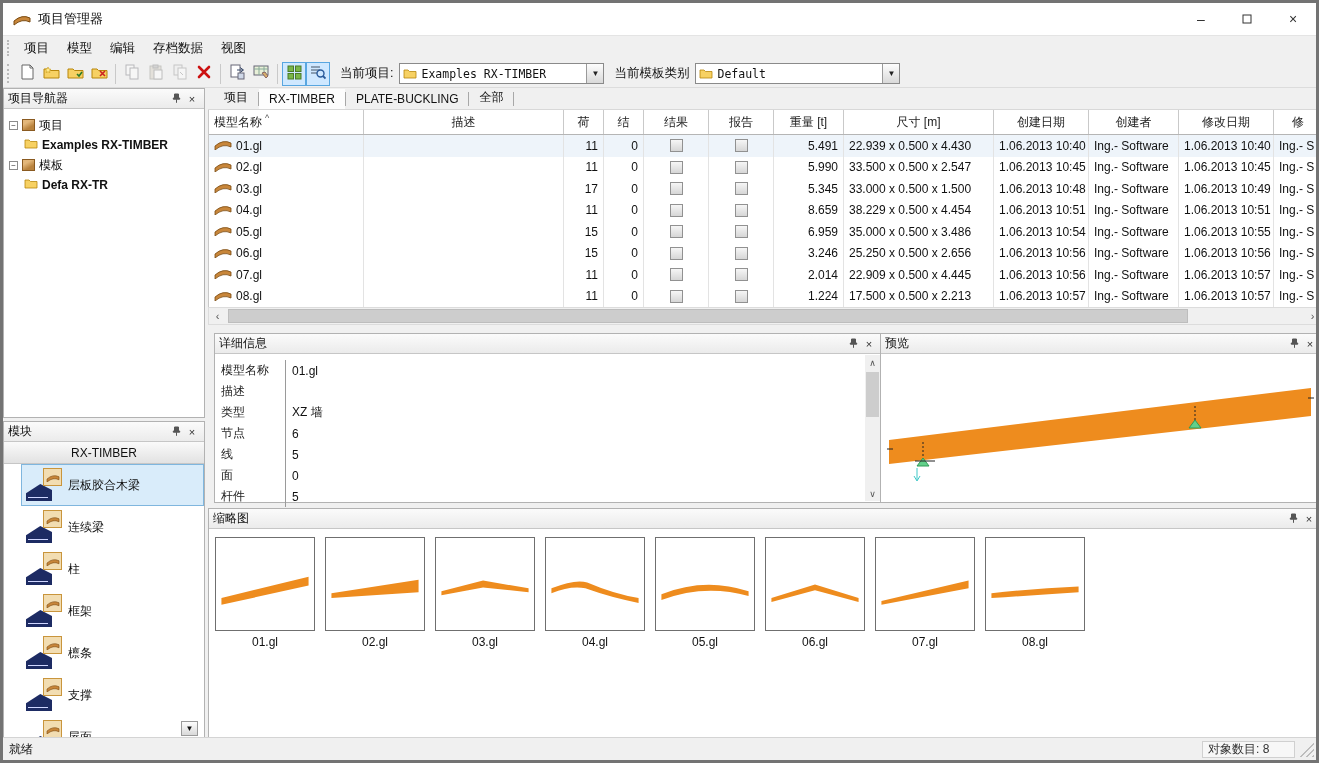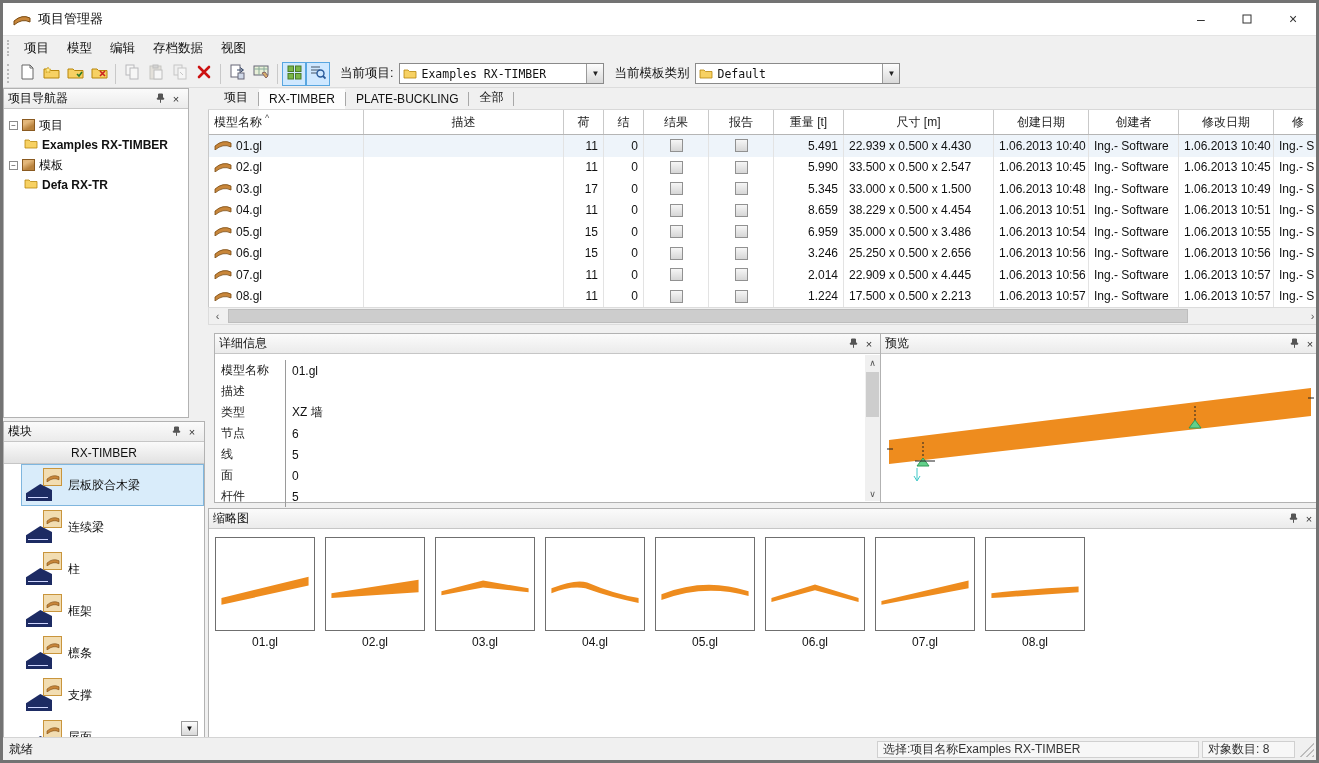--- a/index.html
+++ b/index.html
@@ -225,21 +225,21 @@
       <span class="cval">
           <svg width="14" height="11" viewBox="0 0 14 11">
             <path d="M1 2 h4 l1.5 1.5 H13 V10 H1 Z" fill="#f7d163" stroke="#b8860b" stroke-width=".8"></path>
           </svg>
           <span>Default</span>
         </span>
       <span class="drop">▼</span>
     </div>
   </div>
 
-  <div class="panel" style="left:0;top:85px;width:186px;height:330px;">
+  <div class="panel" style="left:0;top:85px;width:202px;height:330px;">
     <div class="phead">
       <span class="ptitle">项目导航器</span>
       <span class="picon">
           <svg width="9" height="11" viewBox="0 0 9 11">
             <path d="M2.5 1 h4 v4 h1.2 v1.2 H1.3 V5 h1.2 Z M4.5 6.2 v3.6" fill="#555" stroke="#555" stroke-width="1"></path>
           </svg>
         </span>
       <span class="picon">×</span>
     </div>
     <div class="tree" id="nav-tree">
@@ -714,18 +714,17 @@
           <div class="tbox"><svg width="98" height="92" viewBox="0 0 100 95">
               <path d="M5 57 Q50 52 95 50 L95 56 Q50 59 5 62 Z" fill="#EE8C1E"></path>
             </svg></div>
           <div class="tlab">08.gl</div>
         </div>
       </div>
   </div>
 
   <div class="statusbar">
     <span class="st-ready">就绪</span>
-    <span class="st-box st-sel">选择:项目名称Examples RX-TIMBER</span>
     <span class="st-box st-obj">对象数目: 8</span>
     <span class="st-grip"></span>
   </div>
 
 </div>
 
 </body></html>

